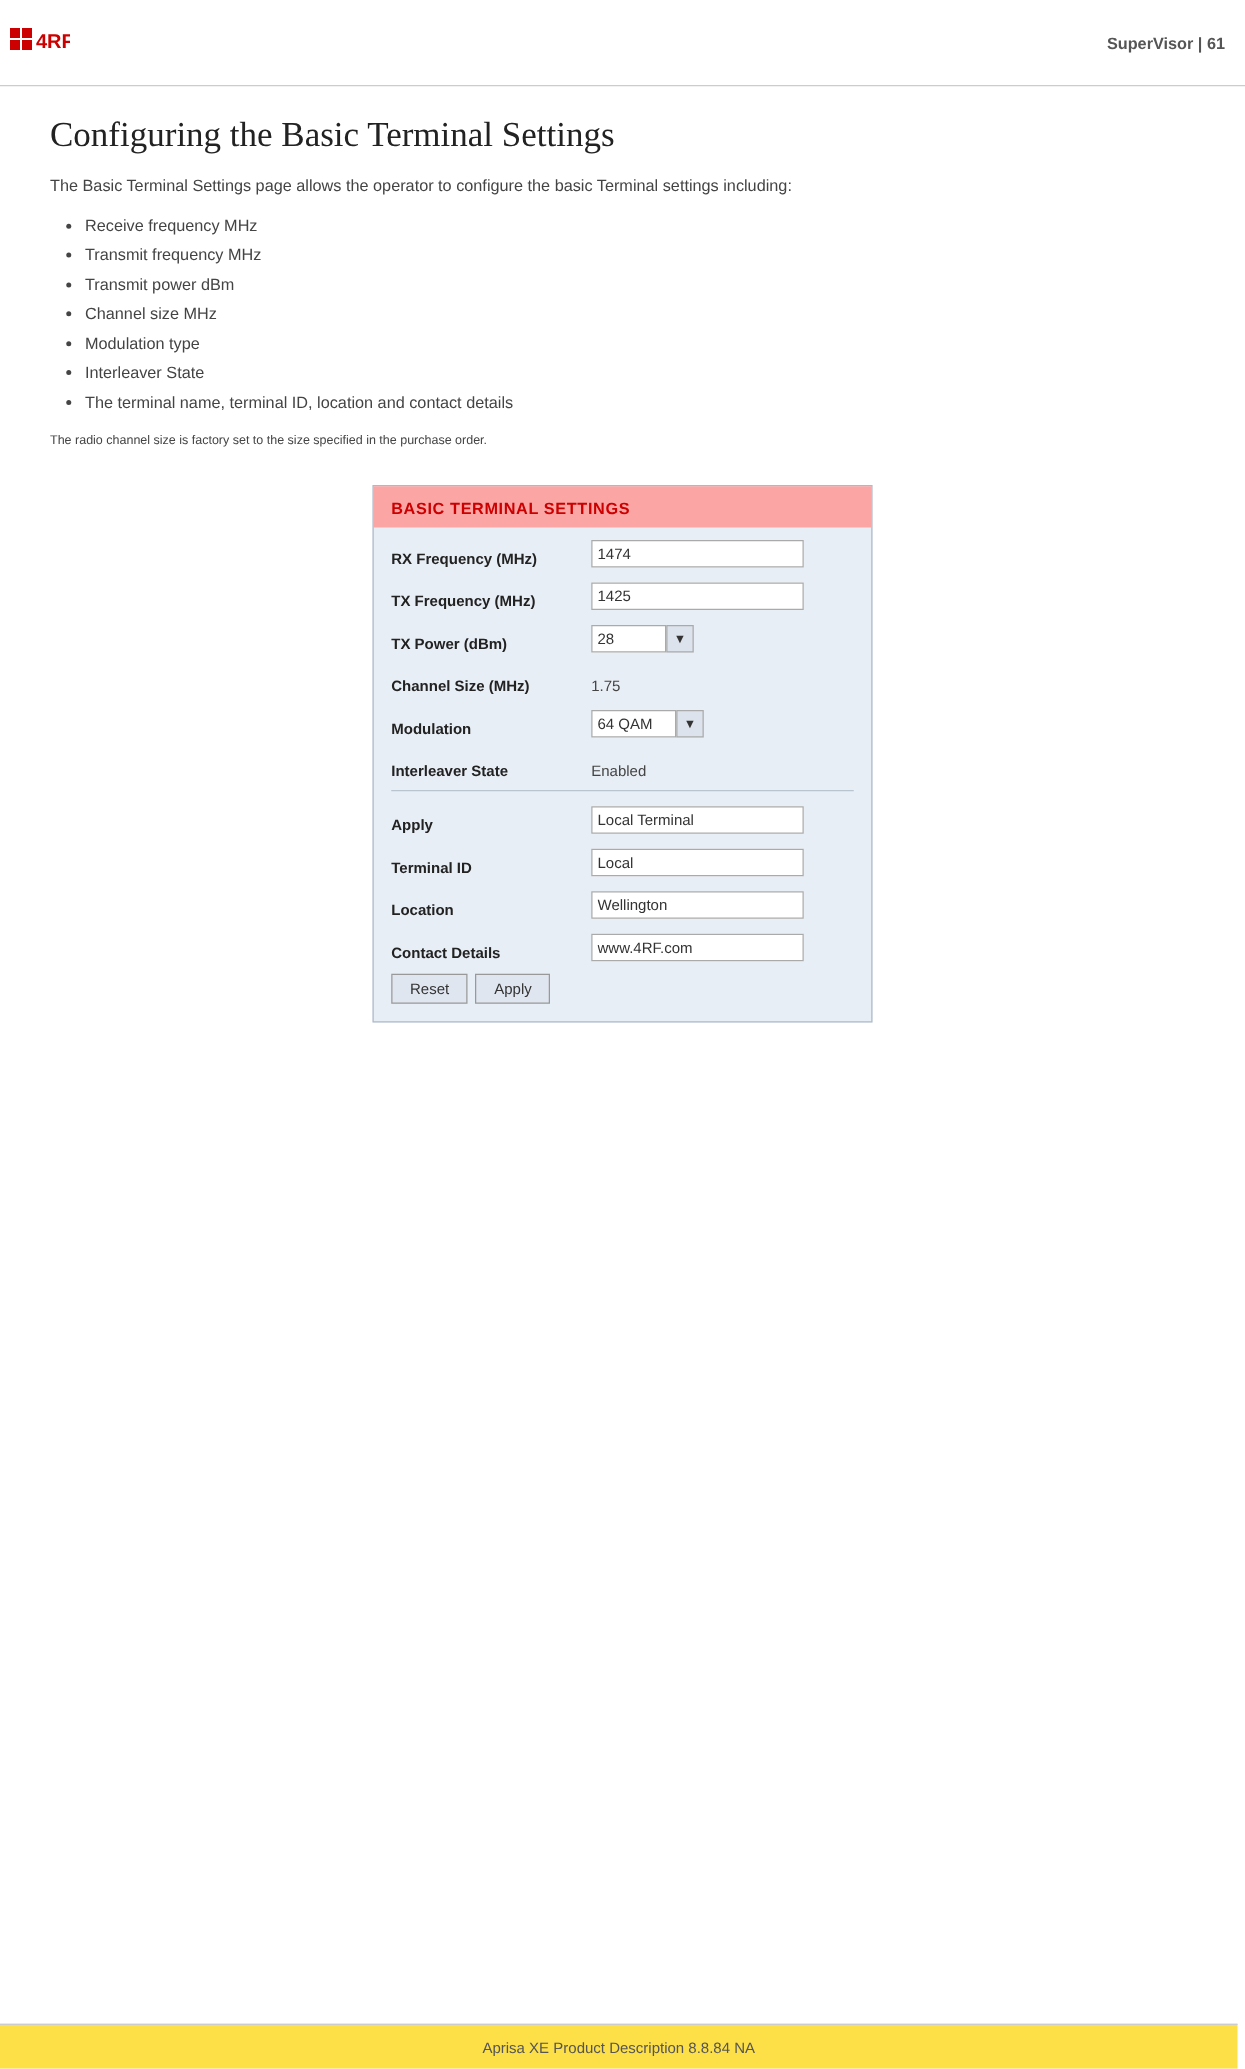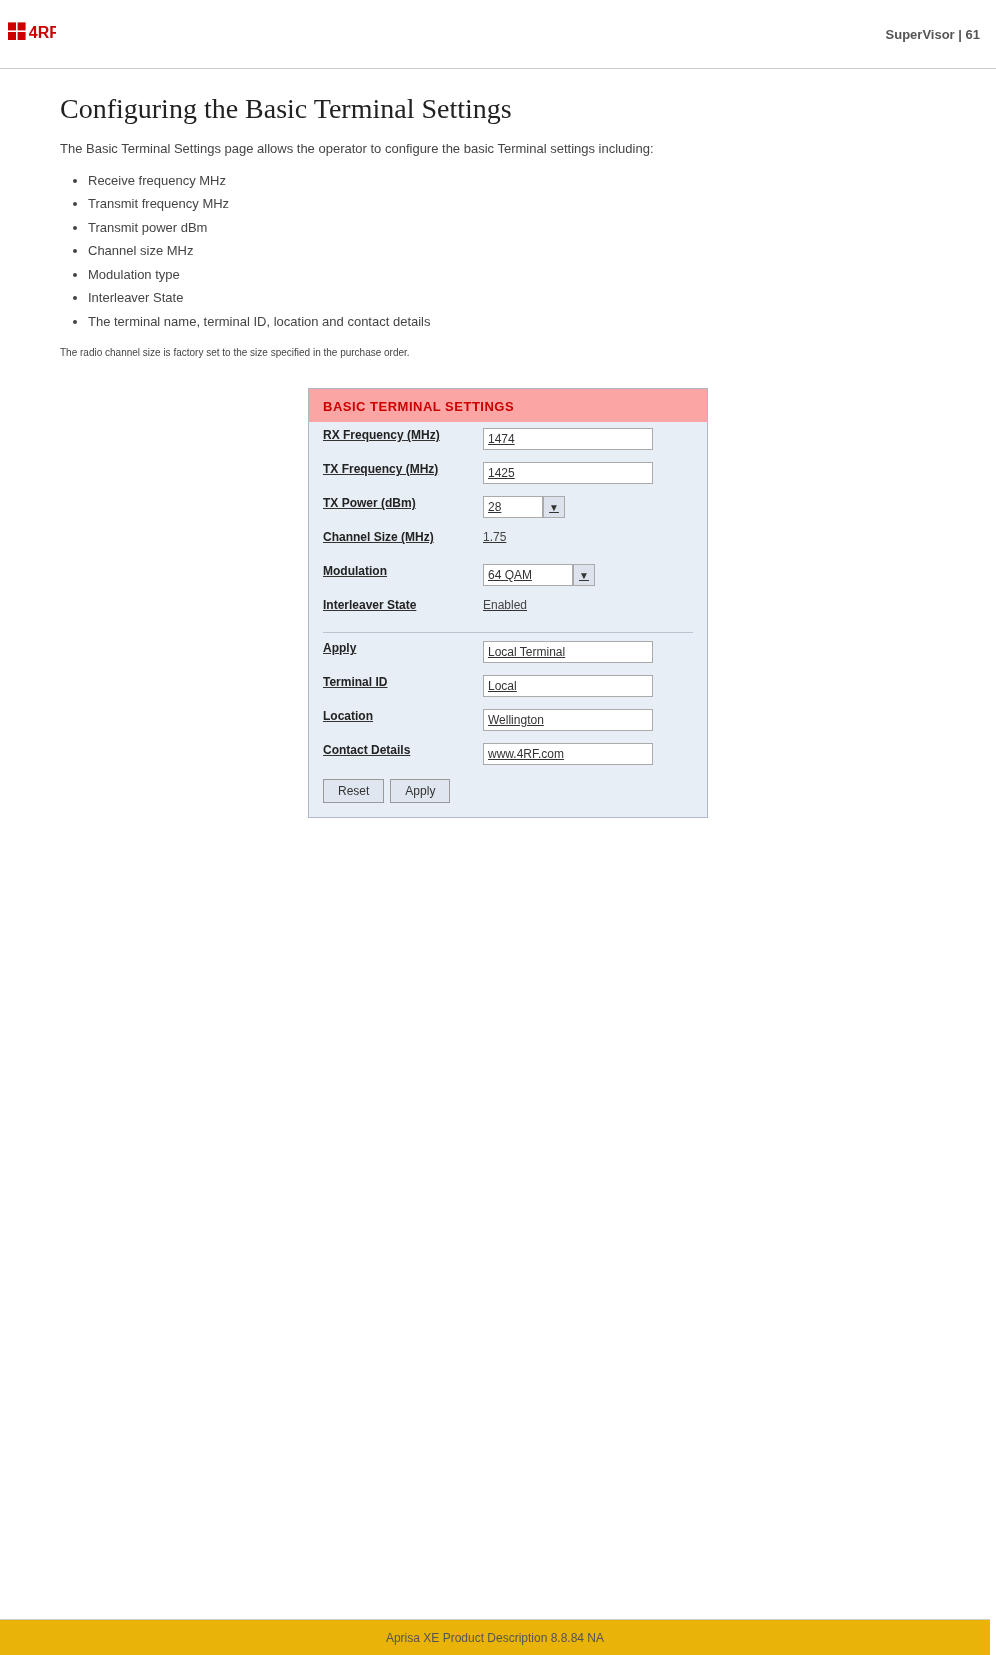--- a/index.html
+++ b/index.html
@@ -36,21 +36,21 @@
     }
 
     .header-right {
       font-size: 13px;
       color: #555;
       font-weight: bold;
     }
 
     
     .content {
-      padding: 24px 40px 60px 60px;
+      padding: 24px 40px 60px 40px;
     }
 
     h1 {
       font-size: 28px;
       font-weight: normal;
       color: #222;
       margin-bottom: 14px;
       font-family: Georgia, serif;
     }
 
@@ -102,24 +102,23 @@
       border-bottom: none;
       letter-spacing: 0.5px;
     }
 
     .panel-body {
       padding: 6px 14px 14px 14px;
     }
 
     .field-row {
       display: flex;
-      align-items: flex-start;
+      align-items: flex-end;
       margin-bottom: 8px;
       min-height: 26px;
-      text-decoration: underline;
     }
 
     .field-label {
       width: 160px;
       font-size: 12px;
       color: #222;
       font-weight: bold;
       flex-shrink: 0;
     }
 
@@ -205,21 +204,21 @@
       bottom: 0;
       left: 0;
       right: 6px;
       height: 36px;
       border-top: 1px solid #ccc;
       display: flex;
       align-items: center;
       justify-content: center;
       font-size: 12px;
       color: #555;
-      background: #eab308;
+      background: #fde047;
     }
   </style>
 </head>
 <body>
 
 <div class="header">
   <div class="logo-container">
 
     <svg class="logo-icon" viewBox="0 0 60 44" xmlns="http://www.w3.org/2000/svg">
 
@@ -276,21 +275,21 @@
         </div>
 
         <div class="field-row">
           <div class="field-label">Channel Size (MHz)</div>
           <div class="field-value">1.75</div>
         </div>
 
         <div class="field-row">
           <div class="field-label">Modulation</div>
           <div class="modulation-wrapper">
-            <input class="field-input" style="width: 90px;" type="text" value="64 QAM">
+            <input class="field-input" style="width: 68px;" type="text" value="64 QAM">
             <div class="modulation-dropdown">▼</div>
           </div>
         </div>
 
         <div class="field-row">
           <div class="field-label">Interleaver State</div>
           <div class="field-value">Enabled</div>
         </div>
 
         <hr class="panel-divider">

